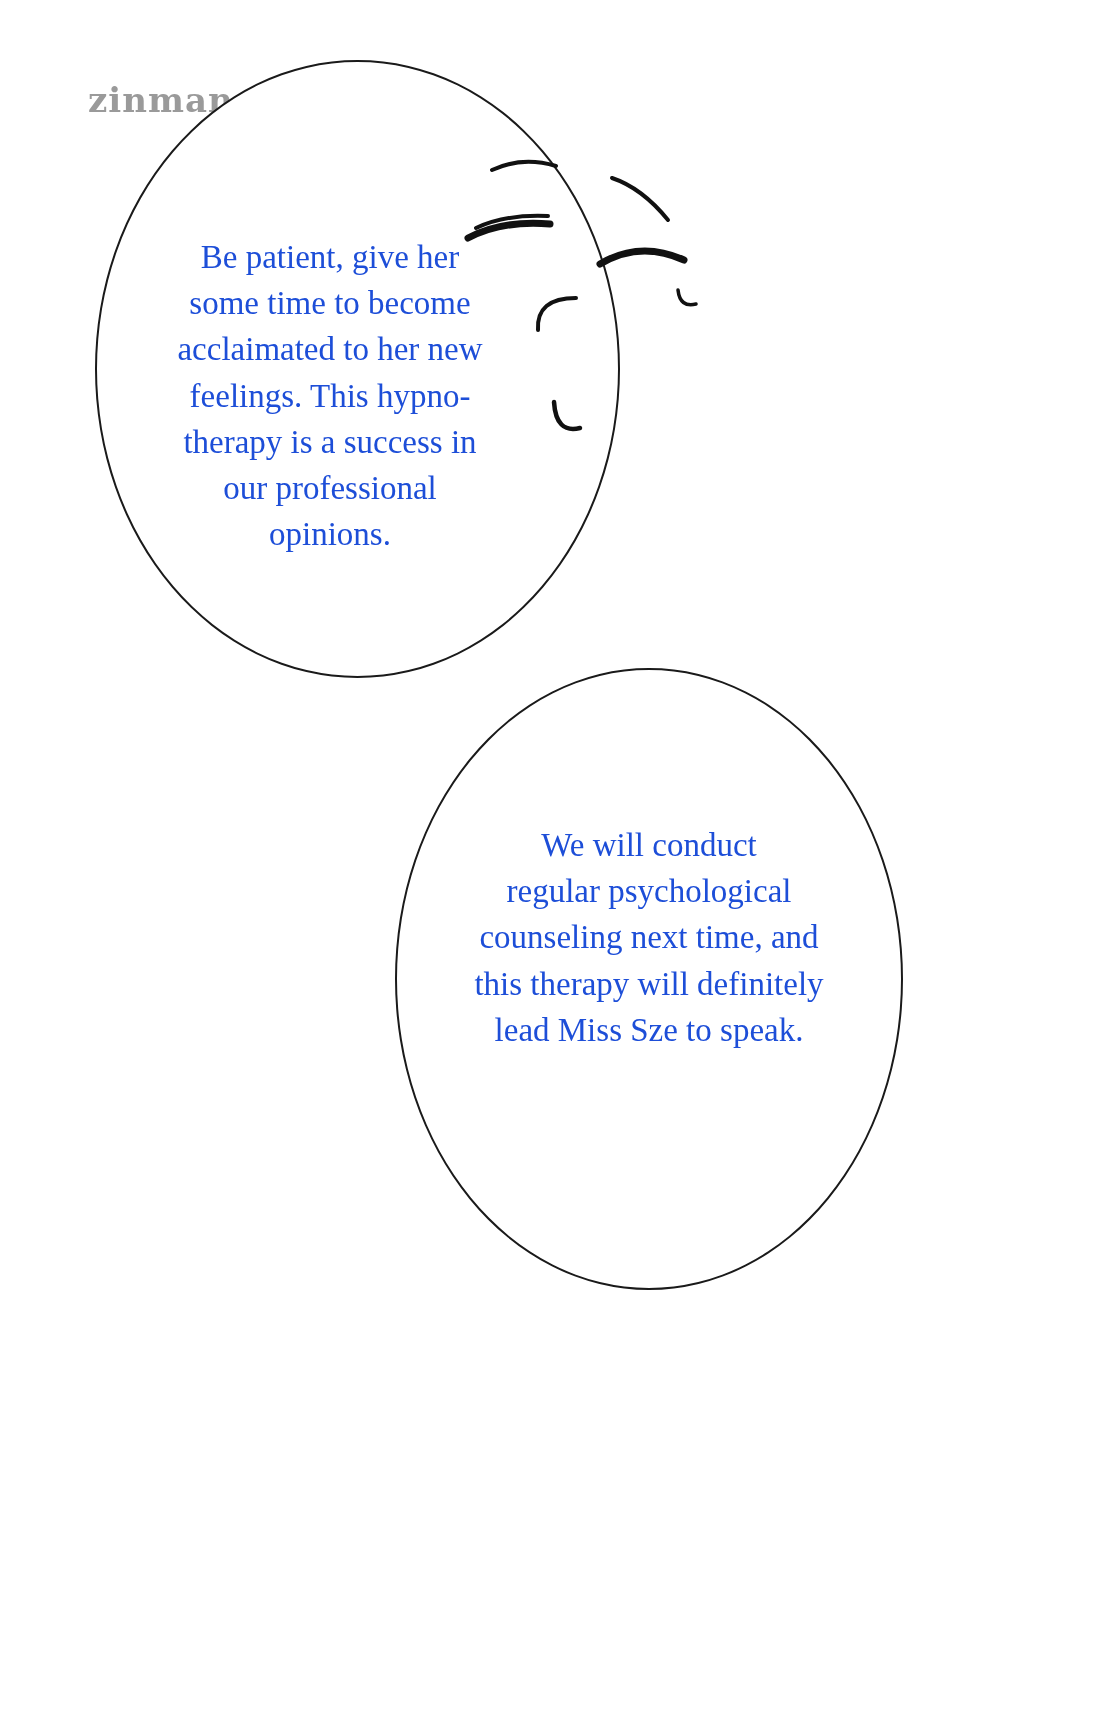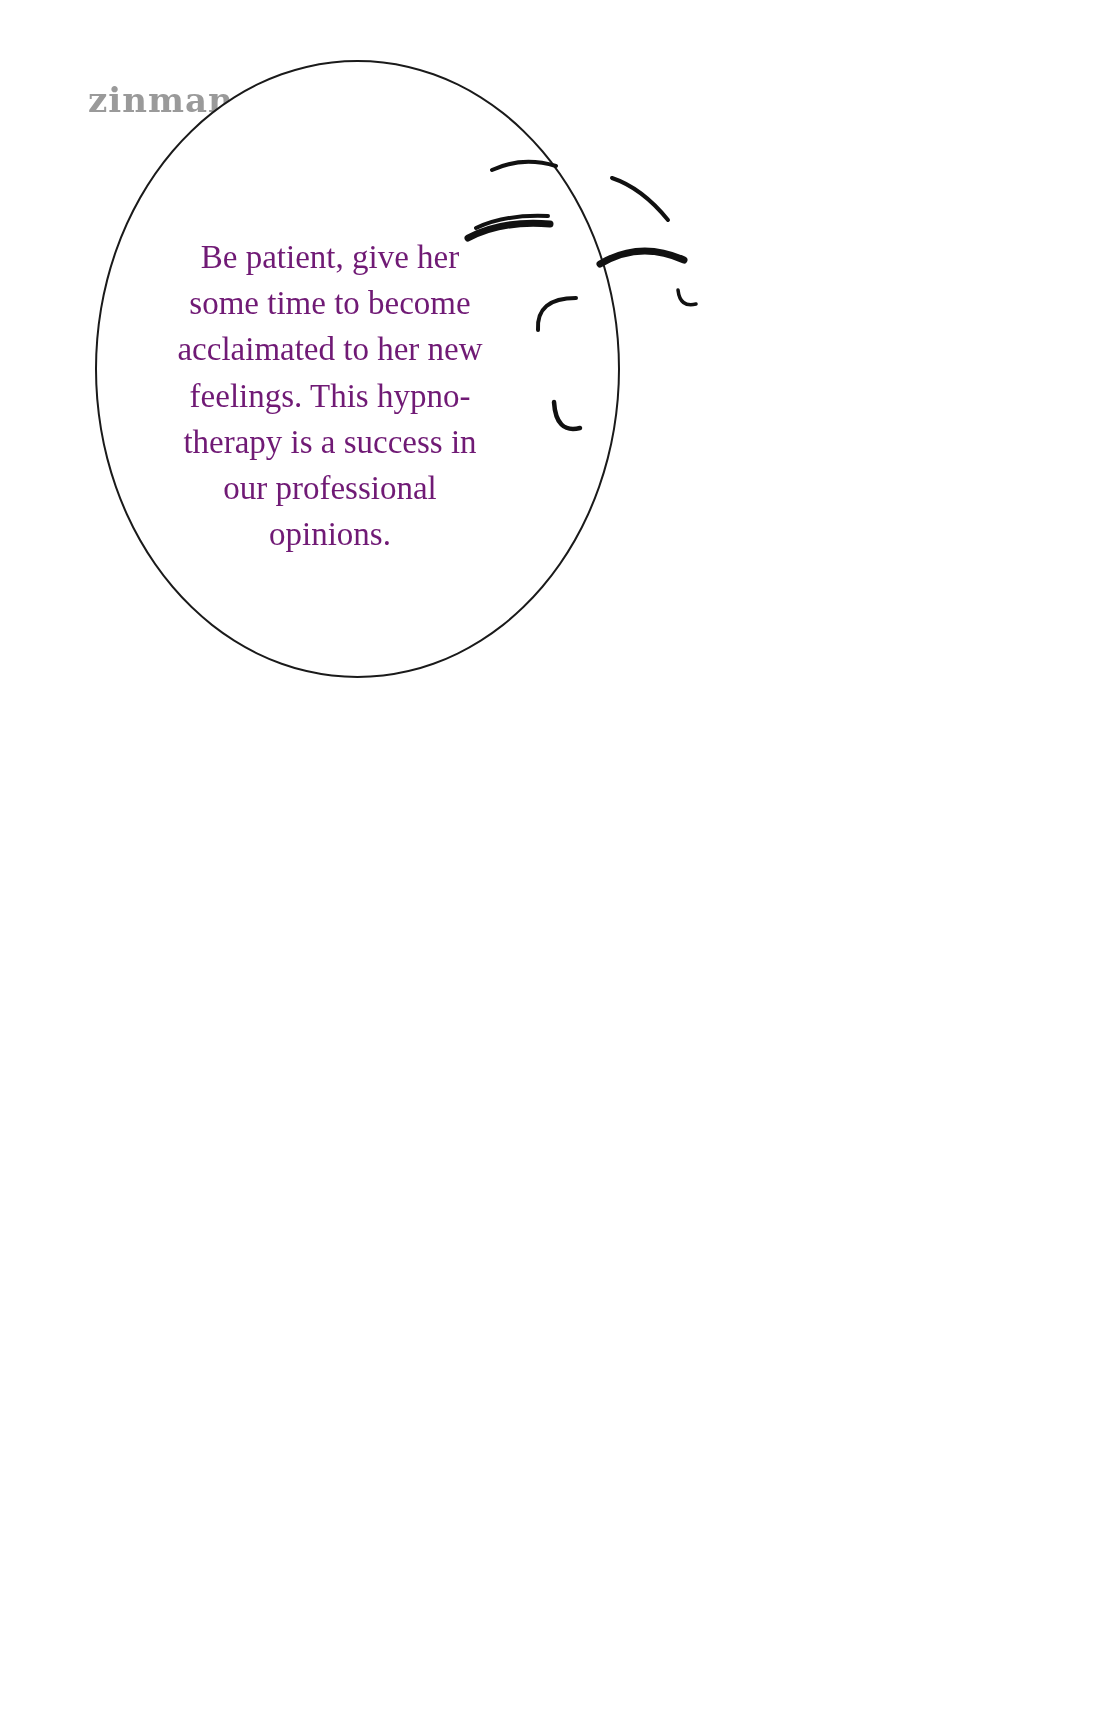--- a/index.html
+++ b/index.html
@@ -45,21 +45,21 @@
     top: 668px;
     width: 508px;
     height: 622px;
   }
   .bubble-text {
     position: absolute;
     white-space: pre-line;
     text-align: center;
     font-size: 33px;
     line-height: 1.40;
-    color: #701a75;
+    color: #1d4ed8;
   }
   .bubble-1 .bubble-text {
     left: 0;
     top: 172px;
     width: 430px;
     padding-left: 18px;
   }
   .bubble-2 .bubble-text {
     left: 0;
     top: 152px;
@@ -106,14 +106,21 @@
 
     <path d="M 160,124 Q 200,100 244,120" stroke-width="7"></path>
 
     <path d="M 136,158 Q 96,158 98,190" stroke-width="4"></path>
 
     <path d="M 238,150 Q 240,168 256,164" stroke-width="3.5"></path>
 
     <path d="M 114,262 Q 116,294 140,288" stroke-width="4.5"></path>
   </svg>
 
+  <div class="bubble bubble-2">
+    <div class="bubble-text">We will conduct
+regular psychological
+counseling next time, and
+this therapy will definitely
+lead Miss Sze to speak.</div>
+  </div>
 
 </div>
 
 </body></html>

